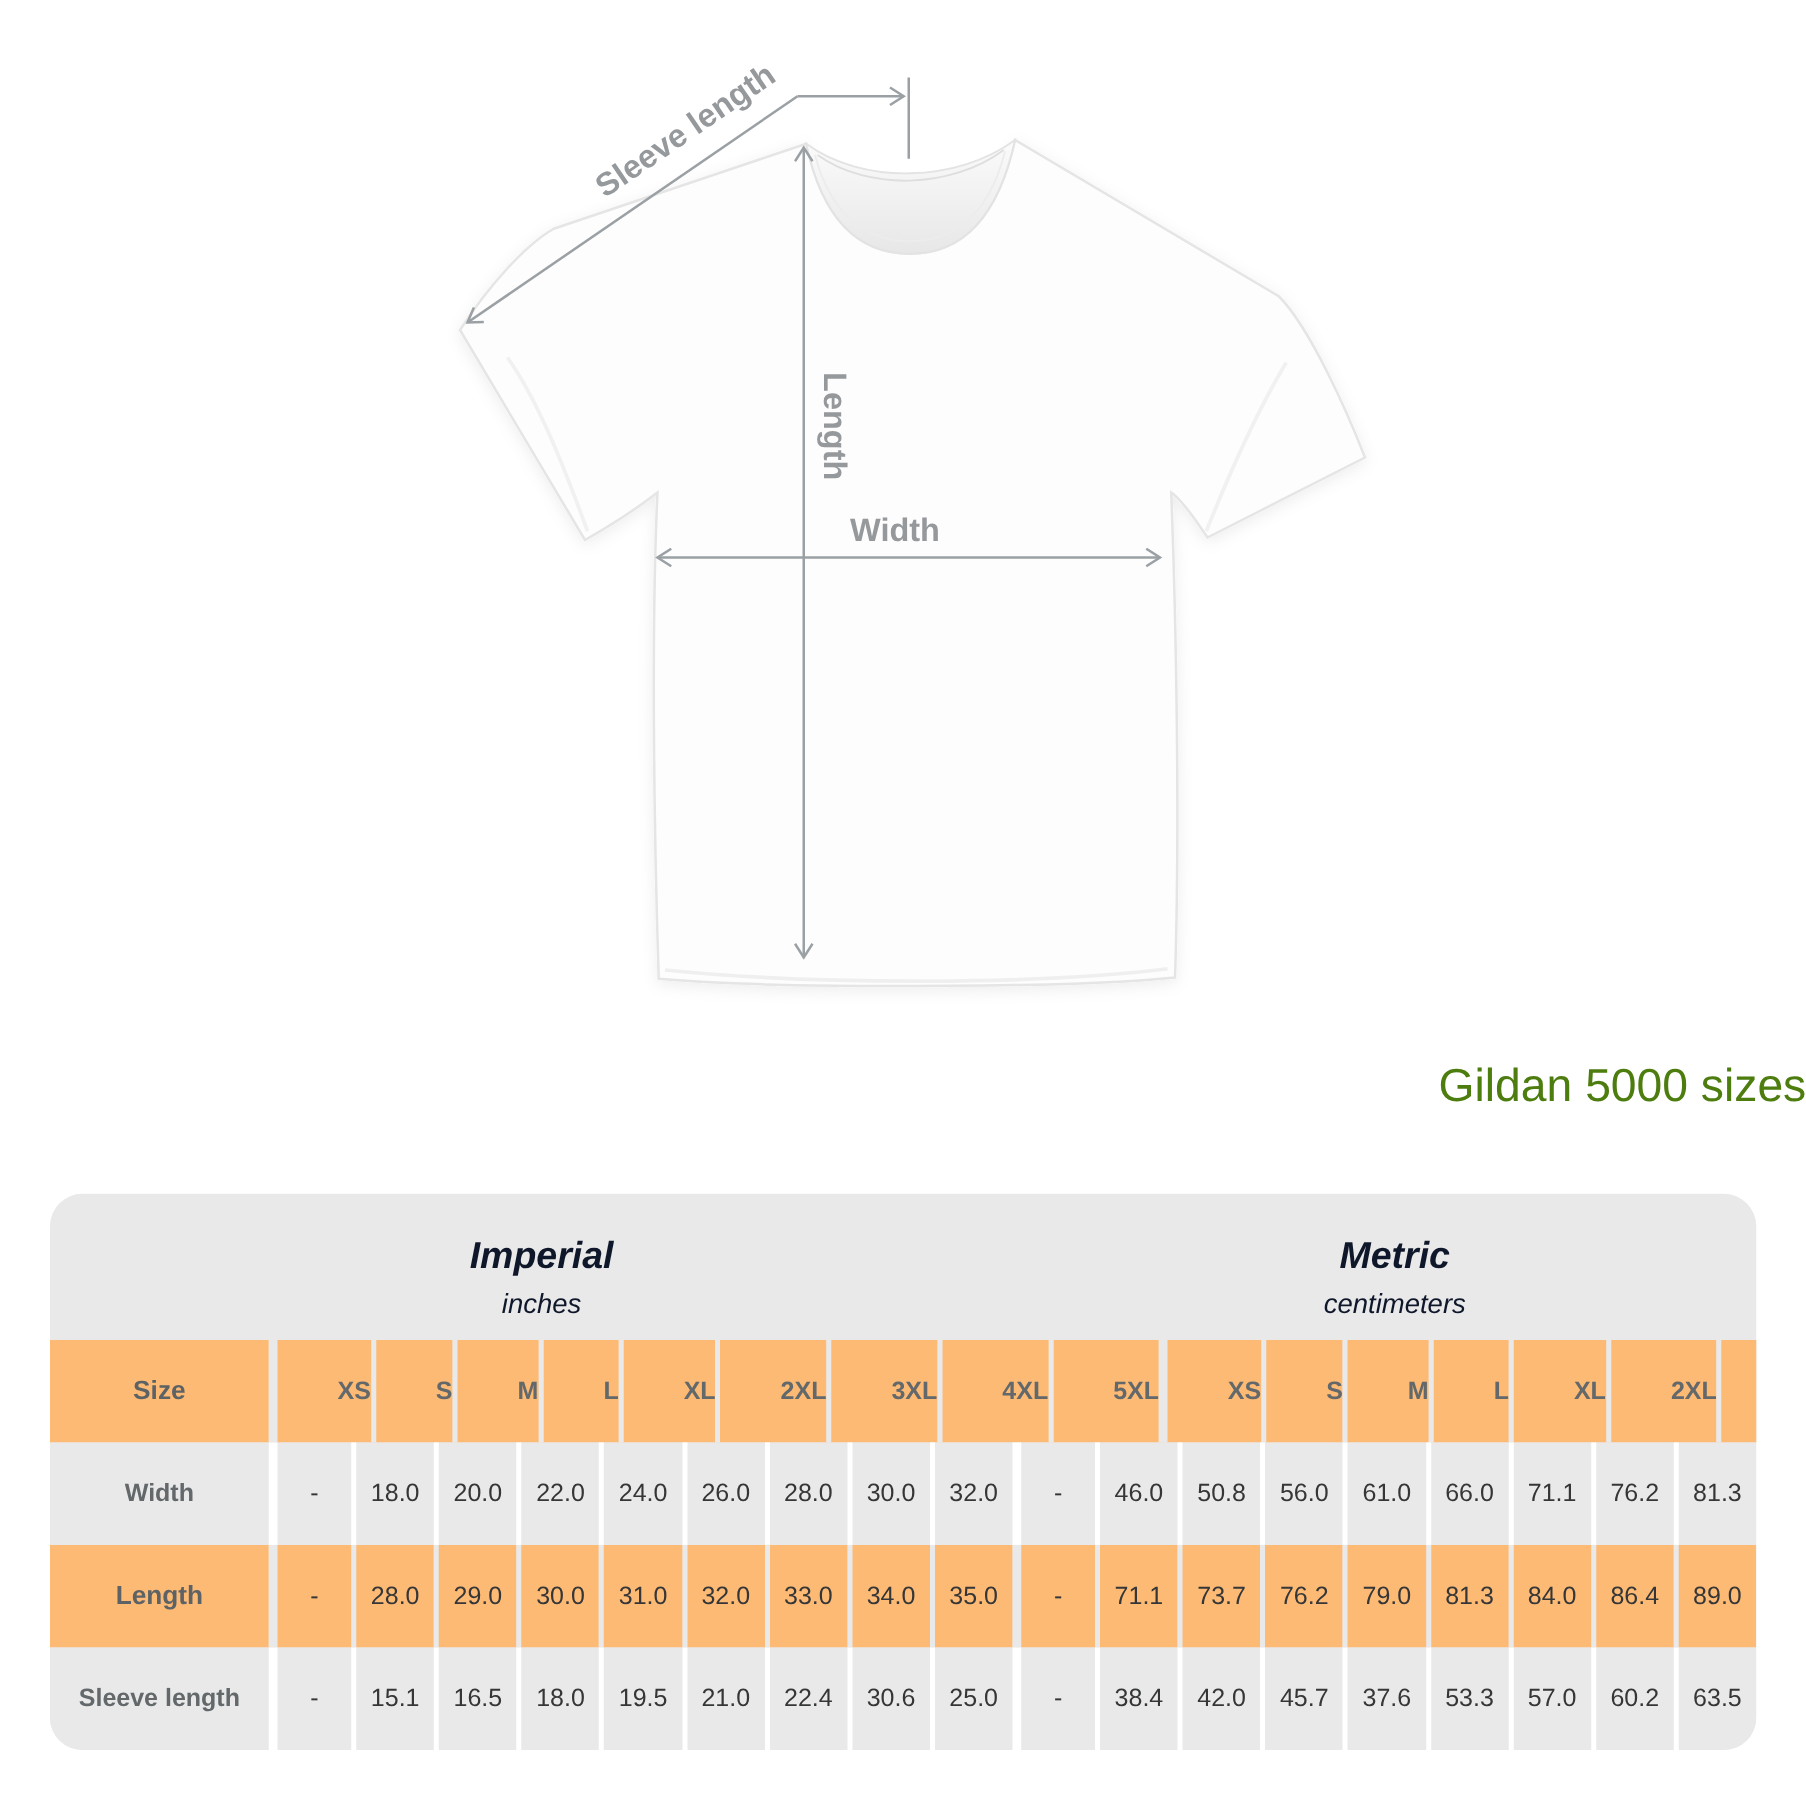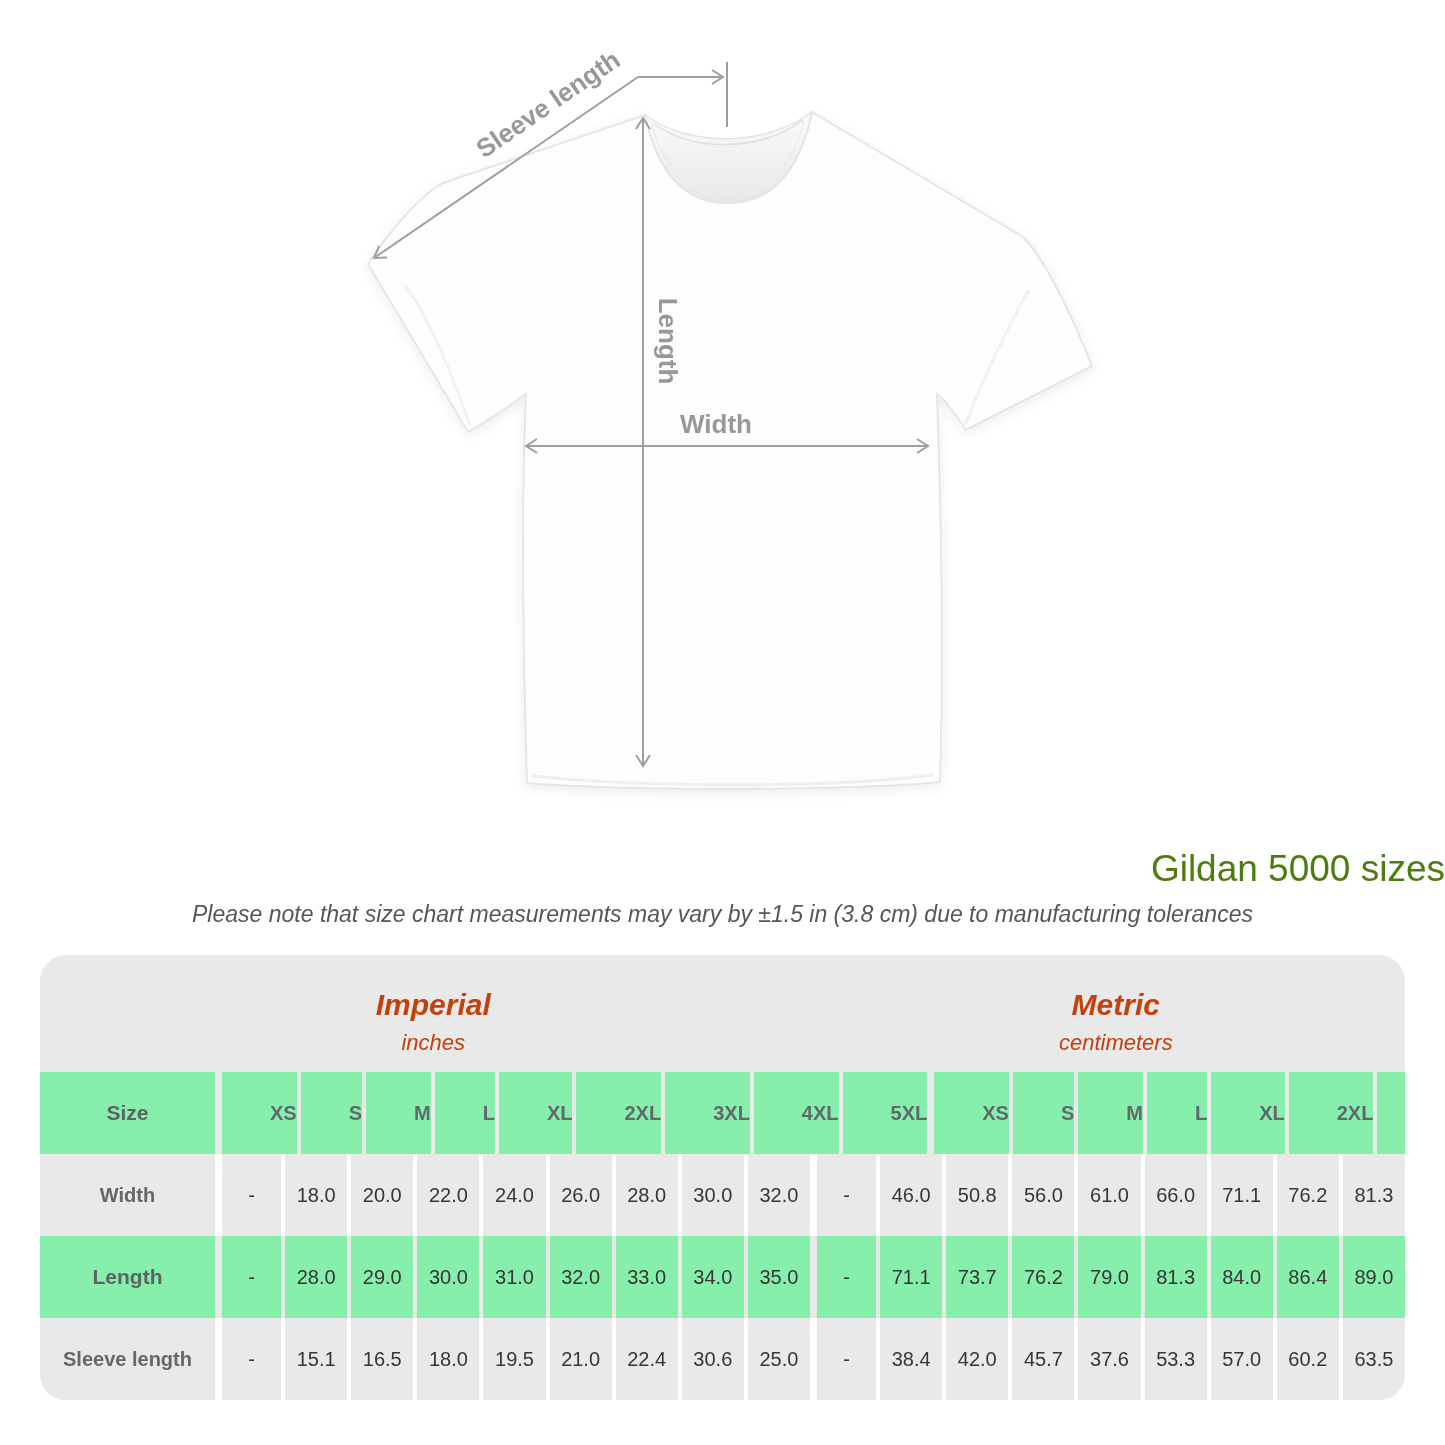--- a/index.html
+++ b/index.html
@@ -19,30 +19,30 @@
   .title{position:absolute;left:0;top:848px;width:100%;text-align:right;
          font-size:37px;font-weight:normal;color:#4d7c0f;}
   .subtitle{position:absolute;left:0;top:901px;width:100%;text-align:center;
             font-size:23px;font-style:italic;color:#565658;}
 
   
   .size-table{position:absolute;left:40px;top:955px;width:1365px;height:445px;
               background:#e9e9e9;border-radius:26px;overflow:hidden;}
   .band{display:flex;height:117px;}
   .band-half{display:flex;flex-direction:column;align-items:center;justify-content:center;
-             padding-top:16px;color:#c2410c;margin-left:19px;}
+             padding-top:16px;color:#0f172a;margin-left:19px;}
   .band-half.imperial{width:770px;}
   .band-half.metric{width:595px;}
   .band-title{font-size:30px;font-weight:bold;font-style:italic;}
   .band-unit{font-size:22px;font-style:italic;margin-top:8px;}
 
   .grid-row{display:grid;grid-template-columns:175px repeat(18,1fr);height:82px;}
   .cell{display:flex;align-items:center;justify-content:center;
         font-size:20px;color:#353637;}
-  .row-white .cell{background:#86efac;border-left:4px solid #e9e9e9;text-align:right;}
+  .row-white .cell{background:#fdba74;border-left:4px solid #e9e9e9;text-align:right;}
   .row-gray  .cell{background:#e9e9e9;border-left:4px solid #ffffff;}
   .grid-row .cell:first-child{border-left:none;}
   .grid-row .cell.sep-wide{border-left-width:7px;}
   .cell.head{font-weight:bold;color:#63686b;padding-left:48px;}
   .cell.label-cell{font-weight:bold;color:#63686b;font-size:20px;}
   .row-white .cell.label-cell{font-size:21px;color:#5d6265;}
 </style>
 </head>
 <body>
 
@@ -97,21 +97,20 @@
         <line x1="526" y1="446" x2="928" y2="446" marker-start="url(#arw)" marker-end="url(#arw)"></line>
       </g>
     </svg>
 
     <div class="lbl lbl-sleeve">Sleeve length</div>
     <div class="lbl lbl-length">Length</div>
     <div class="lbl lbl-width">Width</div>
   </div>
 
   <div class="title">Gildan 5000 sizes</div>
-  <div class="subtitle">Please note that size chart measurements may vary by ±1.5 in (3.8 cm) due to manufacturing tolerances</div>
 
   <div class="size-table">
     <div class="band">
       <div class="band-half imperial">
         <div class="band-title">Imperial</div>
         <div class="band-unit">inches</div>
       </div>
       <div class="band-half metric">
         <div class="band-title">Metric</div>
         <div class="band-unit">centimeters</div>

